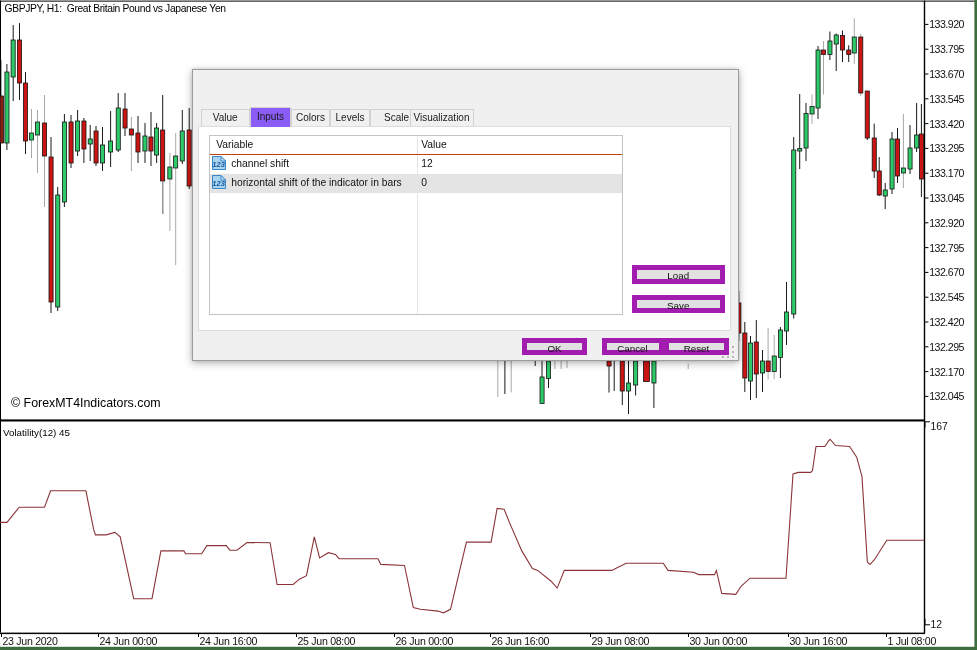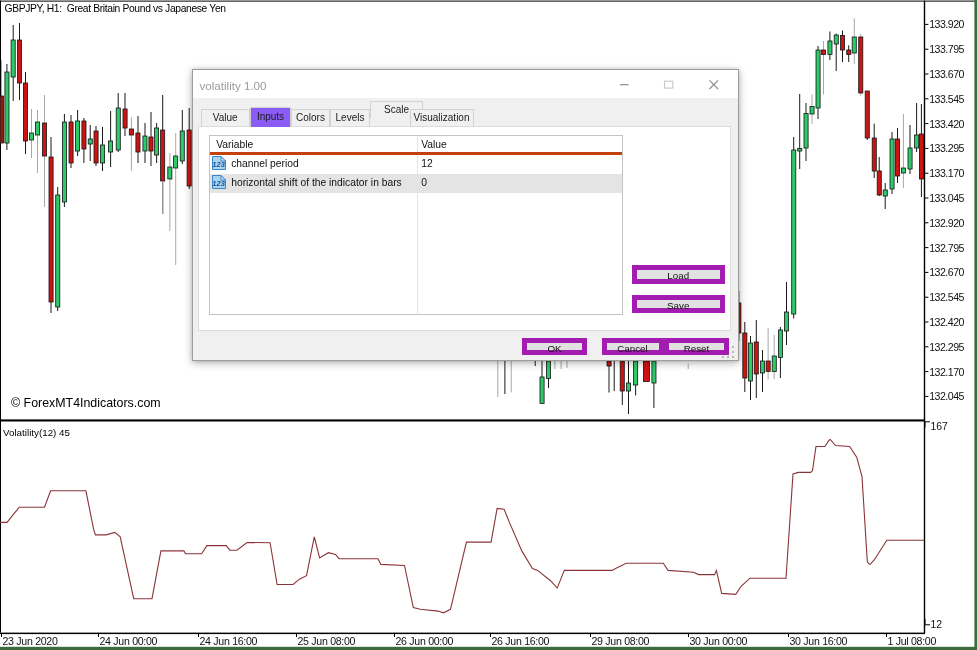--- a/index.html
+++ b/index.html
@@ -10,21 +10,21 @@
 #title{position:absolute;left:7px;top:9px;font-size:11.6px;color:#9b9b9b;}
 #winbtns{position:absolute;right:2.5px;top:0;}
 .tab{position:absolute;height:16.5px;background:#f0f0f0;border:1px solid #d2d2d2;
   box-sizing:border-box;font-size:10px;color:#1a1a1a;text-align:center;line-height:15.5px;border-bottom:none;}
 .tab.sel{background:#8b5cf6;height:20.5px;border-bottom:none;z-index:3;line-height:18px;}
 #page{position:absolute;left:5.5px;top:55.5px;width:532.5px;height:205px;background:#fff;
   border:1px solid #dcdcdc;box-sizing:border-box;z-index:1;}
 #tbl{position:absolute;left:16.2px;top:65px;width:413.9px;height:180px;background:#fff;
   border:1px solid #c3c3c3;box-sizing:border-box;z-index:2;font-size:10.3px;color:#111;}
 #colsep{position:absolute;left:207.1px;top:0;width:1px;height:100%;background:#e4e4e4;}
-.hrow{position:absolute;left:0;top:0;width:100%;height:18.5px;border-bottom:3px solid #c2410c;box-sizing:border-box;}
+.hrow{position:absolute;left:0;top:0;width:100%;height:18.5px;border-bottom:1px solid #c2410c;box-sizing:border-box;}
 .hrow .c1{position:absolute;left:6.5px;top:3px;}
 .c2{position:absolute;left:211.5px;top:3px;text-align:right;}
 .trow{position:absolute;left:0;width:100%;height:19px;}
 .trow.hl{background:#e4e4e4;}
 .trow .icon{position:absolute;left:1.5px;top:0.5px;width:16px;height:16px;}
 .trow .t1{position:absolute;left:21.5px;top:3.5px;}
 .c2v{position:absolute;left:211.5px;top:3.5px;}
 .btn{position:absolute;z-index:4;box-sizing:border-box;background:#e1e1e1;border:5px solid #a21caf;font-size:9.8px;
   color:#111;font-family:"Liberation Sans",sans-serif;padding:0;}
 #grip{position:absolute;right:2px;bottom:1px;}
@@ -243,48 +243,40 @@
 <rect x="908.0" y="148.0" width="4.1" height="21.0" fill="#2ec969" stroke="#151515" stroke-width="0.8"></rect>
 <rect x="916.1" y="103.0" width="1" height="49.0" fill="#1a1a1a"></rect>
 <rect x="914.6" y="135.0" width="4.1" height="13.0" fill="#2ec969" stroke="#151515" stroke-width="0.8"></rect>
 <rect x="920.9" y="104.0" width="1" height="93.0" fill="#1a1a1a"></rect>
 <rect x="919.4" y="134.0" width="4.1" height="45.0" fill="#cc1512" stroke="#151515" stroke-width="0.8"></rect>
 <rect x="162.2" y="181" width="1" height="33" fill="#a8a8a8"></rect>
 <polyline points="0.0,522.4 7.0,522.4 19.2,507.2 44.5,507.2 50.6,490.8 85.9,490.8 93.7,529.7 95.5,534.9 106.1,534.9 114.9,532.4 120.2,536.8 133.7,598.7 152.0,598.7 160.9,550.9 183.9,550.9 185.6,553.7 201.6,553.7 206.9,545.6 226.3,545.6 229.9,550.2 236.9,550.2 247.0,542.5 270.1,542.7 277.1,584.5 293.1,584.5 299.4,579.2 306.5,575.7 314.3,536.8 319.6,558.0 328.4,552.7 335.5,554.5 339.0,558.7 378.0,558.7 380.8,564.4 404.5,565.5 413.3,607.5 420.4,609.3 438.1,611.1 443.4,612.8 450.5,609.3 466.4,542.1 491.1,542.1 497.1,508.4 504.1,509.2 509.5,522.6 521.8,550.9 532.4,568.6 537.7,570.4 550.8,581.0 557.2,588.1 564.3,570.4 612.0,570.4 615.6,568.6 626.2,563.3 663.3,563.3 668.0,570.4 693.4,572.2 698.7,574.6 714.6,574.6 716.4,570.4 721.7,593.4 735.8,594.4 741.1,586.3 750.0,578.2 786.0,578.2 793.0,474.0 798.4,472.4 810.7,472.4 812.5,470.6 816.0,446.5 824.9,446.5 829.1,440.2 830.2,439.5 835.5,445.5 849.6,446.5 856.7,457.2 862.0,476.6 867.3,561.5 868.4,563.3 870.1,564.4 874.4,559.7 886.8,540.3 924.0,540.3" fill="none" stroke="#8a3438" stroke-width="1.1"></polyline>
 </svg></div>
 
 <div id="dlg">
-  <div id="titlebar">
-    <span id="title">volatility 1.00</span>
-    <svg id="winbtns" width="116" height="28" viewBox="0 0 116 28">
-      <rect x="1" y="14.1" width="8.6" height="1.2" fill="#8f8f8f"></rect>
-      <rect x="45.5" y="11.2" width="8.3" height="6.9" fill="none" stroke="#c9c9c9" stroke-width="1.1"></rect>
-      <path d="M90.5 10.3 L99 19 M99 10.3 L90.5 19" stroke="#8f8f8f" stroke-width="1.2" fill="none"></path>
-    </svg>
-  </div>
   <div class="tab" style="left:8px;top:39px;width:49.5px;">Value</div>
   <div class="tab sel" style="left:57.5px;top:36.5px;width:41px;">Inputs</div>
   <div class="tab" style="left:98.5px;top:39px;width:39px;">Colors</div>
   <div class="tab" style="left:137.5px;top:39px;width:40px;">Levels</div>
-  <div class="tab" style="left:177.5px;top:31px;width:53px;">Scale</div>
+  <div class="tab" style="left:177.5px;top:39px;width:53px;">Scale</div>
   <div class="tab" style="left:217px;top:39px;width:64px;">Visualization</div>
   <div id="page"></div>
   <div id="tbl">
     <div id="colsep"></div>
     <div class="hrow">
           <span class="c1">Variable</span>
           <span class="c2">Value</span>
         </div>
     <div class="trow" style="top:18.5px;">
           <span class="icon"><svg width="16" height="16" viewBox="0 0 16 16" style="vertical-align:top">
               <path d="M1.5 1.5 H10 L14.5 6 V14.5 H1.5 Z" fill="#a8d4f0" stroke="#3a87c8" stroke-width="1"></path>
               <path d="M10 1.5 L10 6 H14.5 Z" fill="#d8edfa" stroke="#3a87c8" stroke-width="1"></path>
               <text x="7.6" y="11.5" font-size="7.5" font-weight="bold" font-style="italic" fill="#14569c" text-anchor="middle" font-family="Liberation Sans, sans-serif">123</text>
             </svg></span>
-          <span class="t1">channel period</span>
+          <span class="t1">channel shift</span>
           <span class="c2v">12</span>
         </div>
     <div class="trow hl" style="top:37.5px;">
           <span class="icon"><svg width="16" height="16" viewBox="0 0 16 16" style="vertical-align:top">
               <path d="M1.5 1.5 H10 L14.5 6 V14.5 H1.5 Z" fill="#a8d4f0" stroke="#3a87c8" stroke-width="1"></path>
               <path d="M10 1.5 L10 6 H14.5 Z" fill="#d8edfa" stroke="#3a87c8" stroke-width="1"></path>
               <text x="7.6" y="11.5" font-size="7.5" font-weight="bold" font-style="italic" fill="#14569c" text-anchor="middle" font-family="Liberation Sans, sans-serif">123</text>
             </svg></span>
           <span class="t1">horizontal shift of the indicator in bars</span>
           <span class="c2v">0</span>

